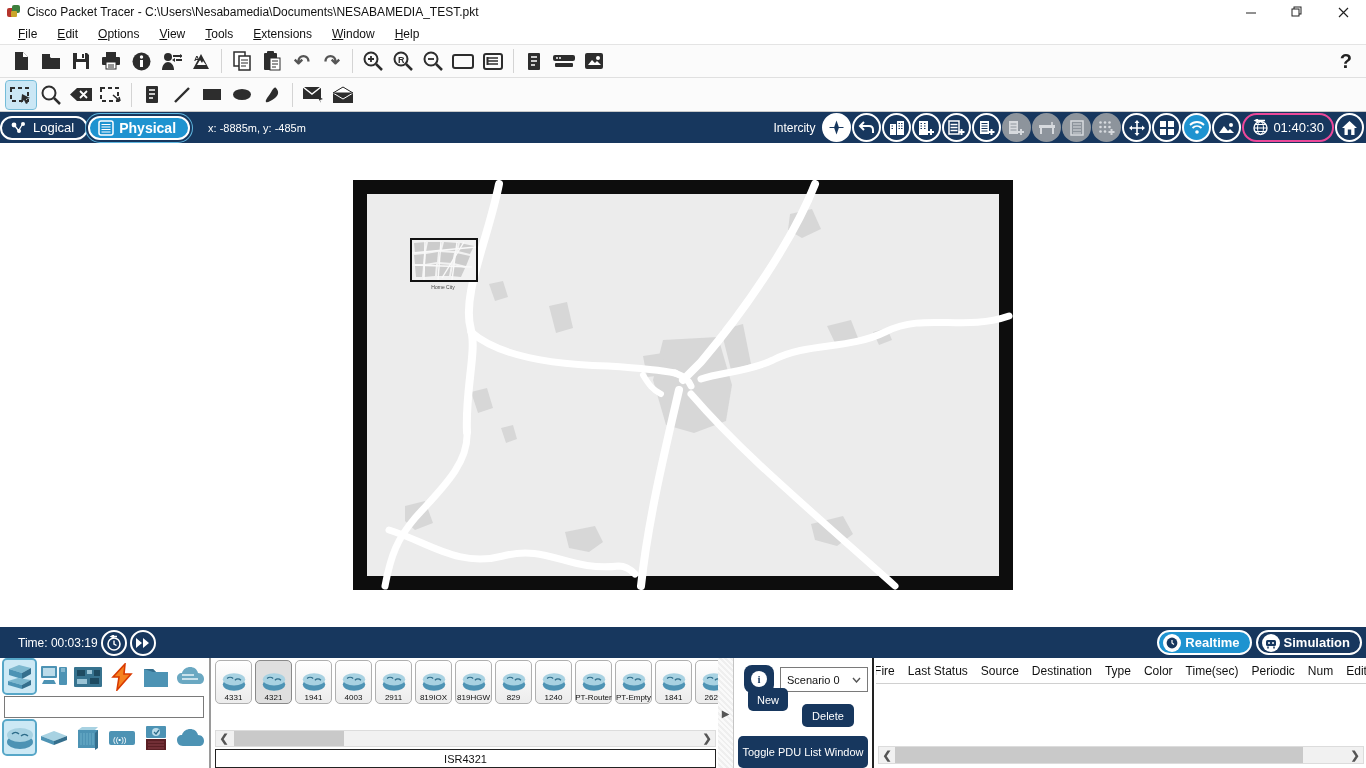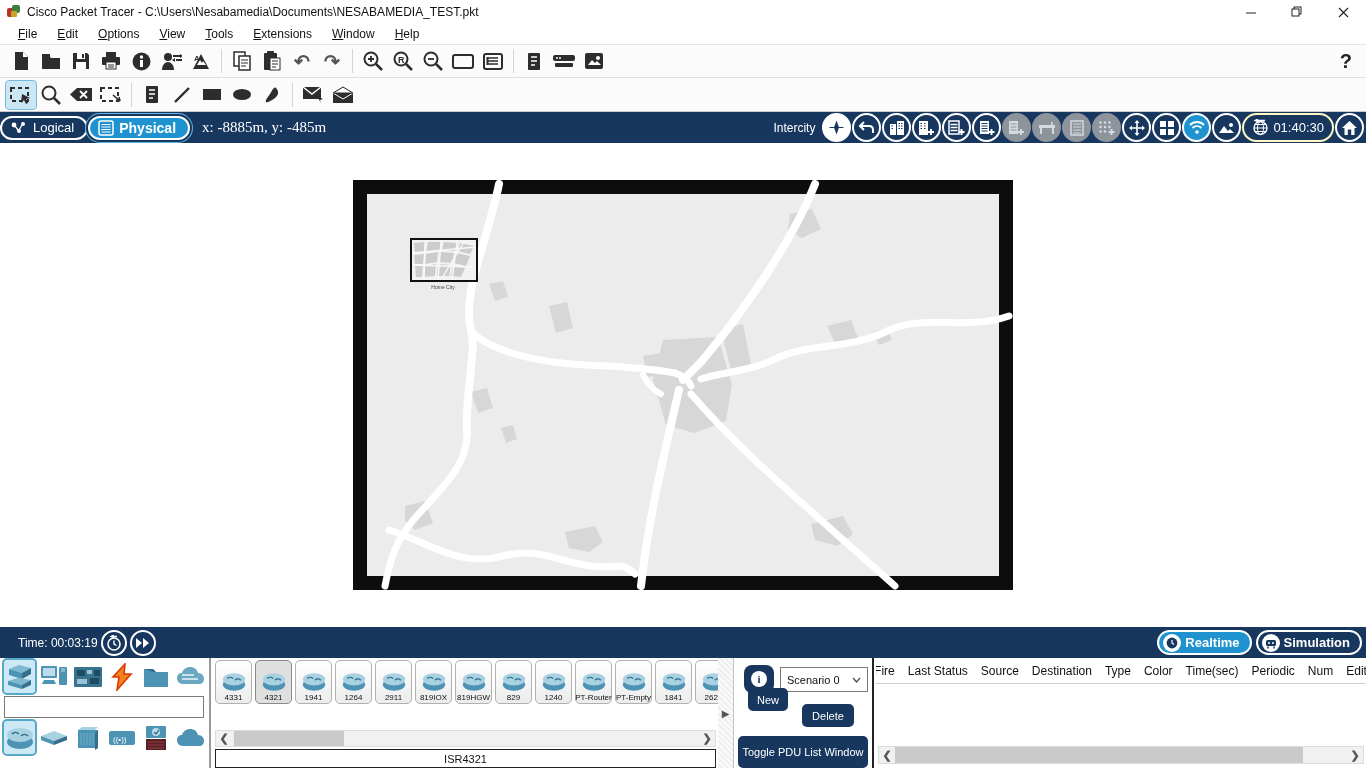--- a/index.html
+++ b/index.html
@@ -42,29 +42,29 @@
     color:#2d2d2d; border-radius:3px; }
   .tool-btn.active { background:#cbe7f5; outline:1px solid #74bcd9; }
 
   
   .navbar { left:0; top:112px; width:1366px; height:31px; background:#17375e;
     display:flex; align-items:center; color:#fff; }
   .view-tab { display:flex; align-items:center; gap:5px; border:2px solid #fff; border-radius:13px;
     height:24px; padding:0 12px 0 8px; margin-left:0; font-size:13px; }
   .view-tab.active { background:#1e93d0; box-shadow:0 0 0 2px #17375e, 0 0 0 3px #5fb7e0;
     font-weight:bold; font-size:14px; }
-  .coords { font-size:15px; margin-left:12px; color:#fff;font-family:Liberation Serif, serif; }
+  .coords { font-size:11px; margin-left:18px; color:#fff; }
   .nav-right { margin-left:auto; display:flex; align-items:center; gap:1px; padding-right:2px; }
   .intercity { font-size:12px; margin-right:6px; }
   .nav-circle { width:29px; height:29px; border:2px solid #fff; border-radius:50%;
     display:flex; align-items:center; justify-content:center; color:#fff; flex-shrink:0; }
   .nav-circle.white { background:#fff; color:#17375e; }
   .nav-circle.cyan { background:#1e93d0; }
   .nav-circle.disabled { background:#8d949c; border-color:#8d949c; color:#d7dade; }
-  .nav-pill { height:29px; border:2px solid #fef9c3; border-radius:15px; display:flex;
+  .nav-pill { height:29px; border:2px solid #ec4899; border-radius:15px; display:flex;
     align-items:center; gap:4px; padding:0 8px; font-size:13px; }
 
   
   .canvas { left:0; top:143px; width:1366px; height:484px; background:#ffffff; }
   .map-frame { left:353px; top:37px; width:660px; height:410px; }
   .map-inset { left:57px; top:58px; width:68px; height:44px; border:2px solid #111; background:#f4f4f4; }
   .map-inset-label { left:40px; top:104px; width:100px; text-align:center; font-size:5px; color:#444; }
 
   
   .timebar { left:0; top:627px; width:1366px; height:31px; background:#17375e;
@@ -742,21 +742,21 @@
               <path d="M7 8c2-2 5-2 7 0M16 10c2-2 5-2 7 0" stroke="#2e6d8a" stroke-width="1.4" fill="none"></path>
             </svg>
             <span class="device-label">1941</span>
           </div>
         <div class="device-cell">
             <svg width="26" height="22" viewBox="0 0 30 24">
               <ellipse cx="15" cy="15" rx="13" ry="7" fill="#4d93b4"></ellipse>
               <ellipse cx="15" cy="9" rx="13" ry="7" fill="#a8d2e2"></ellipse>
               <path d="M7 8c2-2 5-2 7 0M16 10c2-2 5-2 7 0" stroke="#2e6d8a" stroke-width="1.4" fill="none"></path>
             </svg>
-            <span class="device-label">1264</span>
+            <span class="device-label">4003</span>
           </div>
         <div class="device-cell">
             <svg width="26" height="22" viewBox="0 0 30 24">
               <ellipse cx="15" cy="15" rx="13" ry="7" fill="#4d93b4"></ellipse>
               <ellipse cx="15" cy="9" rx="13" ry="7" fill="#a8d2e2"></ellipse>
               <path d="M7 8c2-2 5-2 7 0M16 10c2-2 5-2 7 0" stroke="#2e6d8a" stroke-width="1.4" fill="none"></path>
             </svg>
             <span class="device-label">2911</span>
           </div>
         <div class="device-cell">

